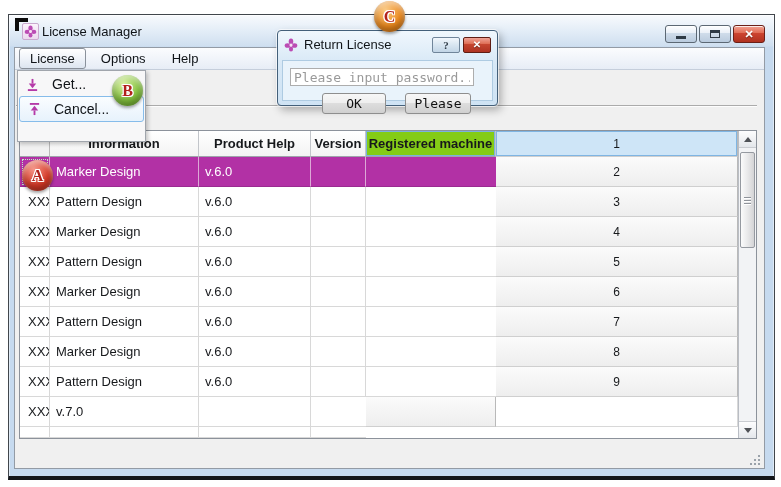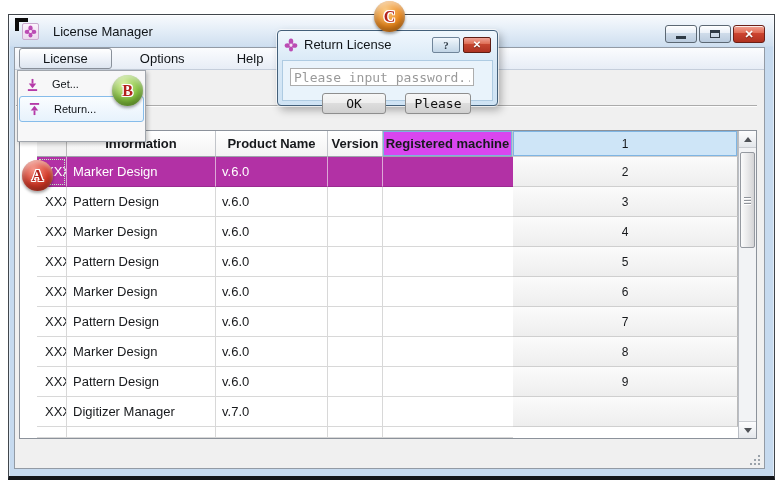--- a/index.html
+++ b/index.html
@@ -10,65 +10,65 @@
   .window { position:absolute; left:8px; top:14px; width:767px; height:466px;
             border:1px solid #41464C; border-bottom:4px solid #14161A;
             background:linear-gradient(#F8FAFD 0px,#E3EDF7 16px,#CFDFF0 31px,#C6DAEF 32px,#C6DAEF 100%);
             box-shadow:inset 0 1px 0 rgba(255,255,255,.75), inset 1px 0 0 rgba(255,255,255,.45), inset -1px 0 0 rgba(255,255,255,.45); }
   .corner-mark { position:absolute; left:6px; top:3px; width:13px; height:13px;
                  border-left:4px solid #0B0B0B; border-top:4px solid #0B0B0B; }
 
   .titlebar { position:absolute; left:0; top:0; right:0; height:32px; display:flex; align-items:center; }
   .app-icon { width:17px; height:17px; margin-left:13px; border:1px solid #C9A9CE; border-radius:2px;
               background:linear-gradient(#FBF3FC,#EBD9EE); display:flex; align-items:center; justify-content:center; }
-  .title-text { margin-left:14px; font-size:13px; color:#101418; }
+  .title-text { margin-left:3px; font-size:13px; color:#101418; }
 
   .caption-btns { position:absolute; top:10px; right:9px; display:flex; gap:2px; }
   .wbtn { width:32px; height:18px; border:1px solid #5C6874; border-radius:3px;
           background:linear-gradient(#FDFEFF,#E9EFF7 45%,#CFDCEA 46%,#BACBDE);
           display:flex; align-items:center; justify-content:center; box-shadow:inset 0 1px 0 rgba(255,255,255,.8); }
   .wbtn.close { width:32px; border-color:#6B2018;
           background:linear-gradient(#F2A293,#E06A52 45%,#CC4430 46%,#B03220); }
   .glyph-min { width:10px; height:3px; background:#2E3A46; margin-top:7px; }
   .glyph-max { width:10px; height:8px; border:1px solid #2E3A46; box-shadow:inset 0 2px 0 #2E3A46; background:transparent; }
   .glyph-x { color:#fff; font-size:11px; font-weight:bold; line-height:1; text-shadow:0 1px 1px rgba(0,0,0,.4); }
 
   
   .client { position:absolute; left:5px; right:9px; top:32px; bottom:7px;
             background:#F0F0F0; border:1px solid #939BA5; }
 
   .menubar { position:absolute; left:0; top:0; right:0; height:22px;
              background:linear-gradient(#FBFCFE,#E7EDF6); border-bottom:1px solid #C5CEDB;
              display:flex; align-items:center; font-size:13px; color:#101418; }
-  .mb-item { padding:2px 23px; margin-left:4px; border:1px solid transparent; }
+  .mb-item { padding:2px 10px; margin-left:4px; border:1px solid transparent; }
   .mb-item.pressed { border:1px solid #8A919B; border-radius:3px;
              background:linear-gradient(#FFFFFF,#EFF3F9 50%,#DDE5F0); box-shadow:inset 0 1px 0 #fff; }
 
   .panel-line { position:absolute; left:1px; right:7px; top:57px; height:2px;
                 border-top:1px solid #ABABAB; border-bottom:1px solid #FDFDFD; }
 
   
   .dropdown { position:absolute; left:2px; top:22px; width:129px; height:72px;
               background:#F7F7F8; border:1px solid #A0A5AC; box-shadow:2px 2px 4px rgba(0,0,0,.22); z-index:30; padding-top:1px; }
-  .mi { height:23px; display:flex; align-items:center; padding:12px 5px; font-size:11px; color:#101418; }
+  .mi { height:23px; display:flex; align-items:center; padding:12px 5px; font-size:14px; color:#101418; }
   .mi .ic { width:18px; display:flex; justify-content:center; }
   .mi .lbl { margin-left:11px; }
   .mi.hover { height:22px; margin:0 1px; border:1px solid #86BCEA; border-radius:3px;
               background:linear-gradient(#FAFDFF,#E7F2FC); }
 
   
   .tbl { position:absolute; left:4px; top:82px; width:738px; height:309px;
          background:#fff; border:1px solid #8C929B;
          display:grid; grid-template-columns:30px 149px 112px 55px 130px 1fr 18px;
-         grid-template-rows:26px repeat(9,30px) 1fr; font-size:13px; color:#17191C;padding-left:17px; }
+         grid-template-rows:26px repeat(9,30px) 1fr; font-size:13px; color:#17191C; }
   .cell { border-right:1px solid #D8D8D8; border-bottom:1px solid #D8D8D8;
           display:flex; align-items:center; white-space:nowrap; overflow:hidden; }
   .th { font-weight:bold; justify-content:center;
         background:linear-gradient(#FFFFFF,#F3F3F3); border-bottom:1px solid #9EA3AA; border-right:1px solid #C2C5CA; }
-  .th.reg-col { background:#d946ef; box-shadow:inset 0 0 0 1px #7CB2DE; }
+  .th.reg-col { background:#84cc16; box-shadow:inset 0 0 0 1px #7CB2DE; }
   .corner { background:#F1F1F1; border-right:1px solid #B9B9B9; border-bottom:1px solid #9EA3AA; }
   .num { justify-content:center; font-size:12px;
          background:linear-gradient(#FBFBFB,#EEEEEE); border-right:1px solid #B9B9B9; border-bottom:1px solid #CFCFCF; }
   .num.sel-hd { background:#CEE5F7; box-shadow:inset 0 0 0 1px #7FB5E3; }
   .info { padding-left:8px; }
   .prod, .ver { padding-left:6px; }
   .sel { background:#B231A5; color:#fff; border-right-color:#DCA9D6; border-bottom-color:#9A2B90; }
   .sel.info { outline:1px dotted #BFEFC6; outline-offset:-3px; }
   .stat { border-right:none; }
 
@@ -176,21 +176,21 @@
             <span class="tri-up"></span>
           </div>
         <div class="sb-thumb"></div>
         <div class="sb-btn down">
             <span class="tri-down"></span>
           </div>
       </div>
 
       <div class="cell corner"></div>
       <div class="cell th">Information</div>
-      <div class="cell th">Product Name</div>
+      <div class="cell th">Product Help</div>
       <div class="cell th">Version</div>
       <div class="cell th reg-col">Registered machine</div>
 
       <div class="cell num sel-hd">1</div>
       <div class="cell info sel">XXXX-XXXX-XXXX-XXXX</div>
       <div class="cell prod sel">Marker Design</div>
       <div class="cell ver sel">v.6.0</div>
       <div class="cell reg sel"></div>
       <div class="cell stat sel"></div>
 
@@ -238,21 +238,20 @@
 
       <div class="cell num">8</div>
       <div class="cell info">XXXX-XXXX-XXXX-XXXX</div>
       <div class="cell prod">Pattern Design</div>
       <div class="cell ver">v.6.0</div>
       <div class="cell reg"></div>
       <div class="cell stat"></div>
 
       <div class="cell num">9</div>
       <div class="cell info">XXXX-XXXX-XXXX-XXXX</div>
-      <div class="cell prod">Digitizer Manager</div>
       <div class="cell ver">v.7.0</div>
       <div class="cell reg"></div>
       <div class="cell stat"></div>
 
       <div class="cell num"></div>
       <div class="cell"></div>
       <div class="cell"></div>
       <div class="cell"></div>
       <div class="cell"></div>
       <div class="cell stat"></div>
@@ -274,21 +273,21 @@
       <div class="mi hover">
         <span class="ic">
           <svg width="13" height="13" viewBox="0 0 14 14">
               <g stroke="#B53AA8" stroke-width="2" fill="#B53AA8">
                 <line x1="2" y1="1" x2="12" y2="1"></line>
                 <path d="M3 8 L11 8 L7 3 Z" stroke-width="0"></path>
                 <line x1="7" y1="8" x2="7" y2="13"></line>
               </g>
             </svg>
         </span>
-        <span class="lbl">Return...</span>
+        <span class="lbl">Cancel...</span>
       </div>
     </div>
 
     <div class="grip">
         <span></span>
       </div>
   </div>
 
   <div class="corner-mark"></div>
 </div>

